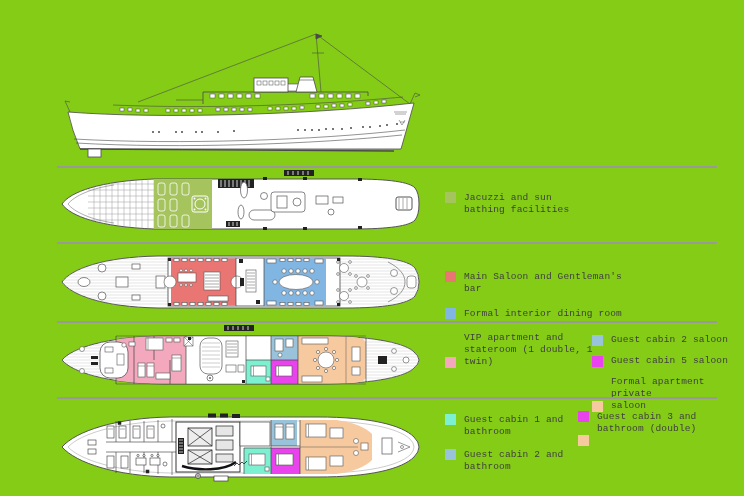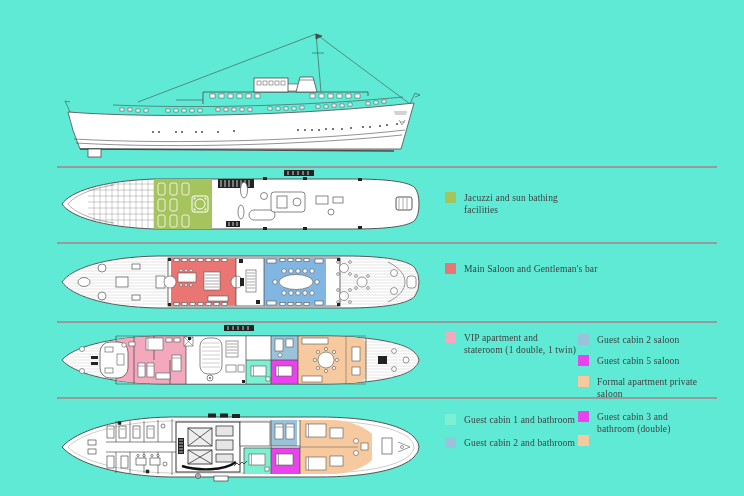--- a/index.html
+++ b/index.html
@@ -1,22 +1,22 @@
 <!DOCTYPE html>
 <html><head>
 <meta charset="utf-8">
 <style>
   html,body{margin:0;padding:0;background:#ffffff;}
-  #canvas{position:relative;width:744px;height:496px;background:#5eead4;overflow:hidden;
-          font-family:Liberation Serif, serif;}
+  #canvas{position:relative;width:744px;height:496px;background:#84cc16;overflow:hidden;
+          font-family:Liberation Mono, monospace;}
   .divider{position:absolute;left:57px;width:660px;height:2px;background:#999;}
   svg{position:absolute;display:block;}
   .legend{position:absolute;display:flex;flex-direction:column;}
   .legend-item{display:flex;align-items:flex-start;margin-bottom:12px;}
-  .legend-item.tight{margin-bottom:9px;}
+  .legend-item.tight{margin-bottom:9px;align-items:flex-end;}
   .sw{flex:0 0 11px;width:11px;height:11px;margin-right:8px;margin-top:0px;}
   .lbl{font-size:9.5px;line-height:12px;color:#3f3f3f;letter-spacing:.15px;
        white-space:pre-line;max-width:125px;}
 </style>
 </head>
 <body>
 
 <div id="canvas">
 
   <svg style="left:58px;top:8px" width="370" height="154" viewBox="0 0 370 154">
@@ -314,24 +314,28 @@
       <rect x="349" y="30" width="9" height="12" rx="3"></rect>
     </g>
     <g fill="#222">
       <rect x="110" y="12" width="3" height="3"></rect>
         <rect x="279" y="12" width="3" height="3"></rect>
       <rect x="110" y="57" width="3" height="3"></rect>
         <rect x="279" y="57" width="3" height="3"></rect>
     </g>
   </svg>
 
-  <div class="legend" style="left:445px;top:263px">
+  <div class="legend" style="left:445px;top:271px">
     <div class="legend-item" style="margin-bottom:13px">
       <span class="sw" style="background: rgb(233, 118, 114);"></span>
       <span class="lbl" style="max-width:180px">Main Saloon and Gentleman's bar</span>
+    </div>
+    <div class="legend-item">
+      <span class="sw" style="background: rgb(130, 182, 226);"></span>
+      <span class="lbl" style="max-width:180px">Formal interior dining room</span>
     </div>
   </div>
 
   <div class="divider" style="top:321px"></div>
 
   <svg style="left:58px;top:325px" width="368" height="70" viewBox="0 0 368 70">
     <defs>
       <clipPath id="hull3">
           <path d="M4,35 C14,23 48,12 104,11 L262,11 C310,11 344,17 355,26 Q361,31 361,35 Q361,39 355,44 C344,53 310,59 262,59 L104,59 C48,58 14,47 4,35 Z"></path>
         </clipPath>
@@ -430,21 +434,21 @@
     </g>
   </svg>
 
   <div class="legend" style="left:445px;top:332px">
     <div class="legend-item tight" style="margin-bottom:2px">
       <span class="sw" style="background: rgb(243, 168, 189);"></span>
       <span class="lbl" style="max-width:135px">VIP apartment and
 stateroom (1 double, 1 twin)</span>
     </div>
   </div>
-  <div class="legend" style="left:578px;top:334px">
+  <div class="legend" style="left:592px;top:334px">
     <div class="legend-item tight">
       <span class="sw" style="background: rgb(152, 195, 218);"></span>
       <span class="lbl">Guest cabin 2 saloon</span>
     </div>
     <div class="legend-item tight">
       <span class="sw" style="background: rgb(233, 67, 238);"></span>
       <span class="lbl">Guest cabin 5 saloon</span>
     </div>
     <div class="legend-item tight">
       <span class="sw" style="background: rgb(247, 201, 158);"></span>

